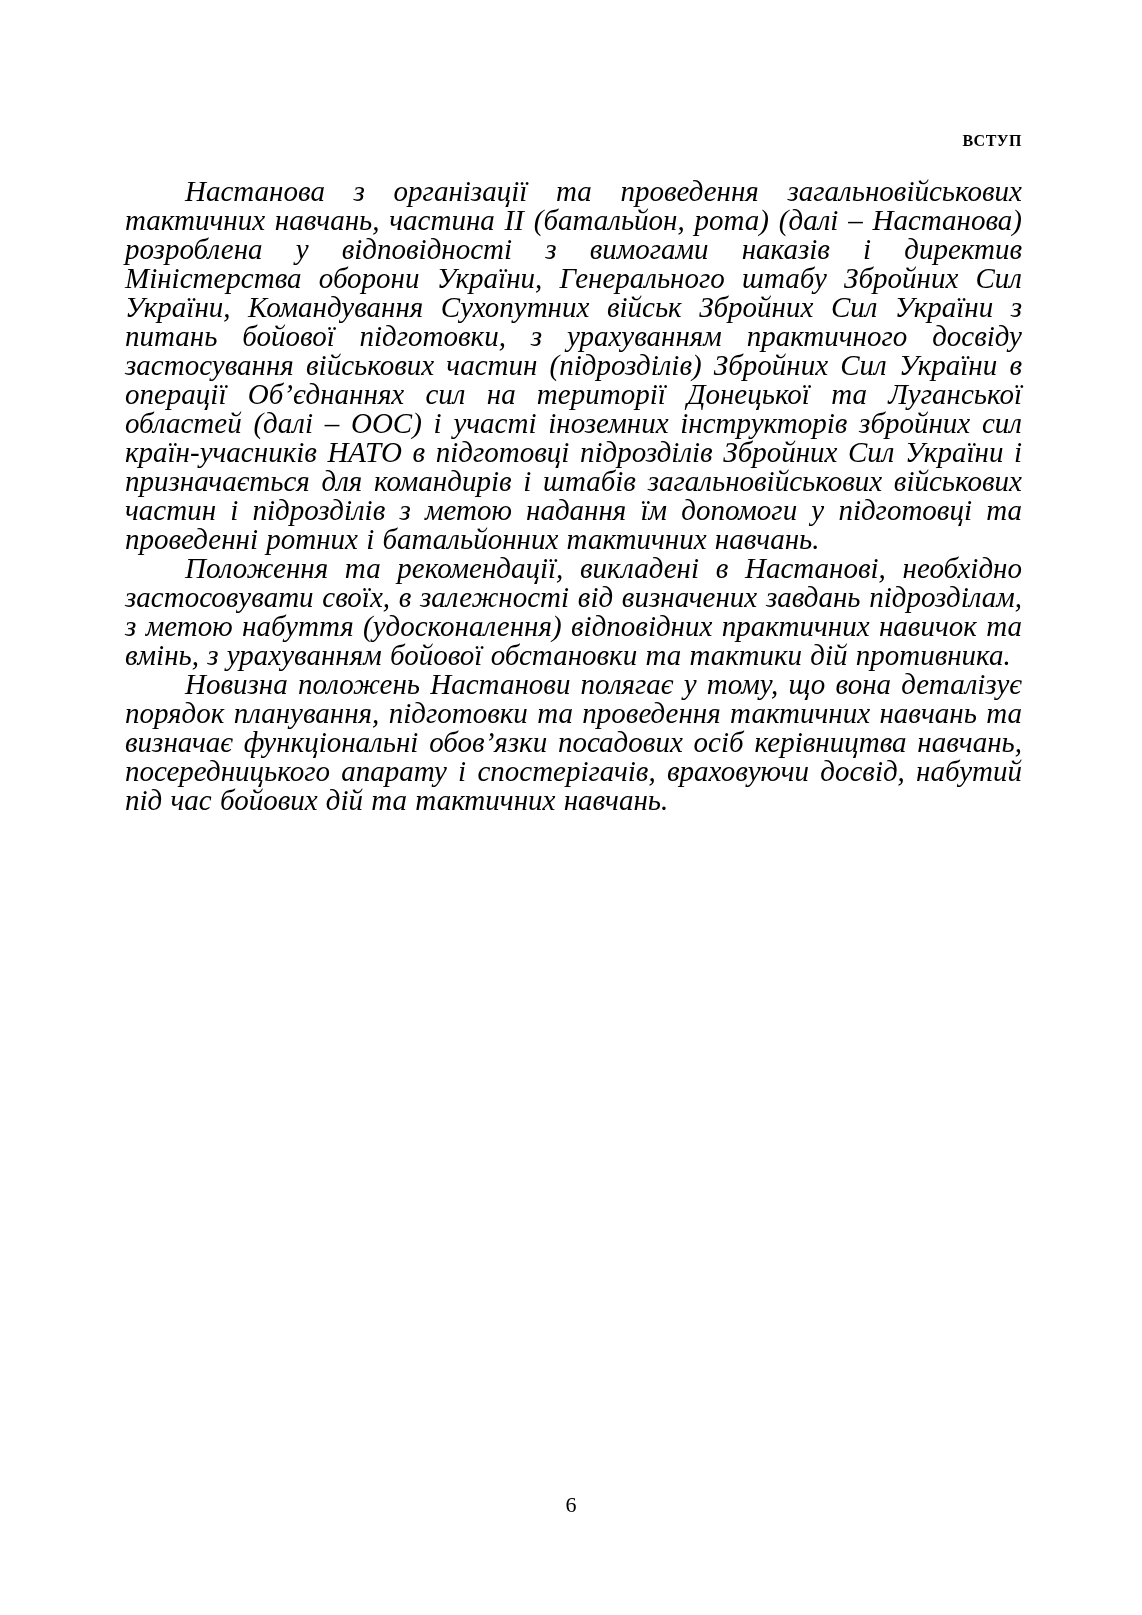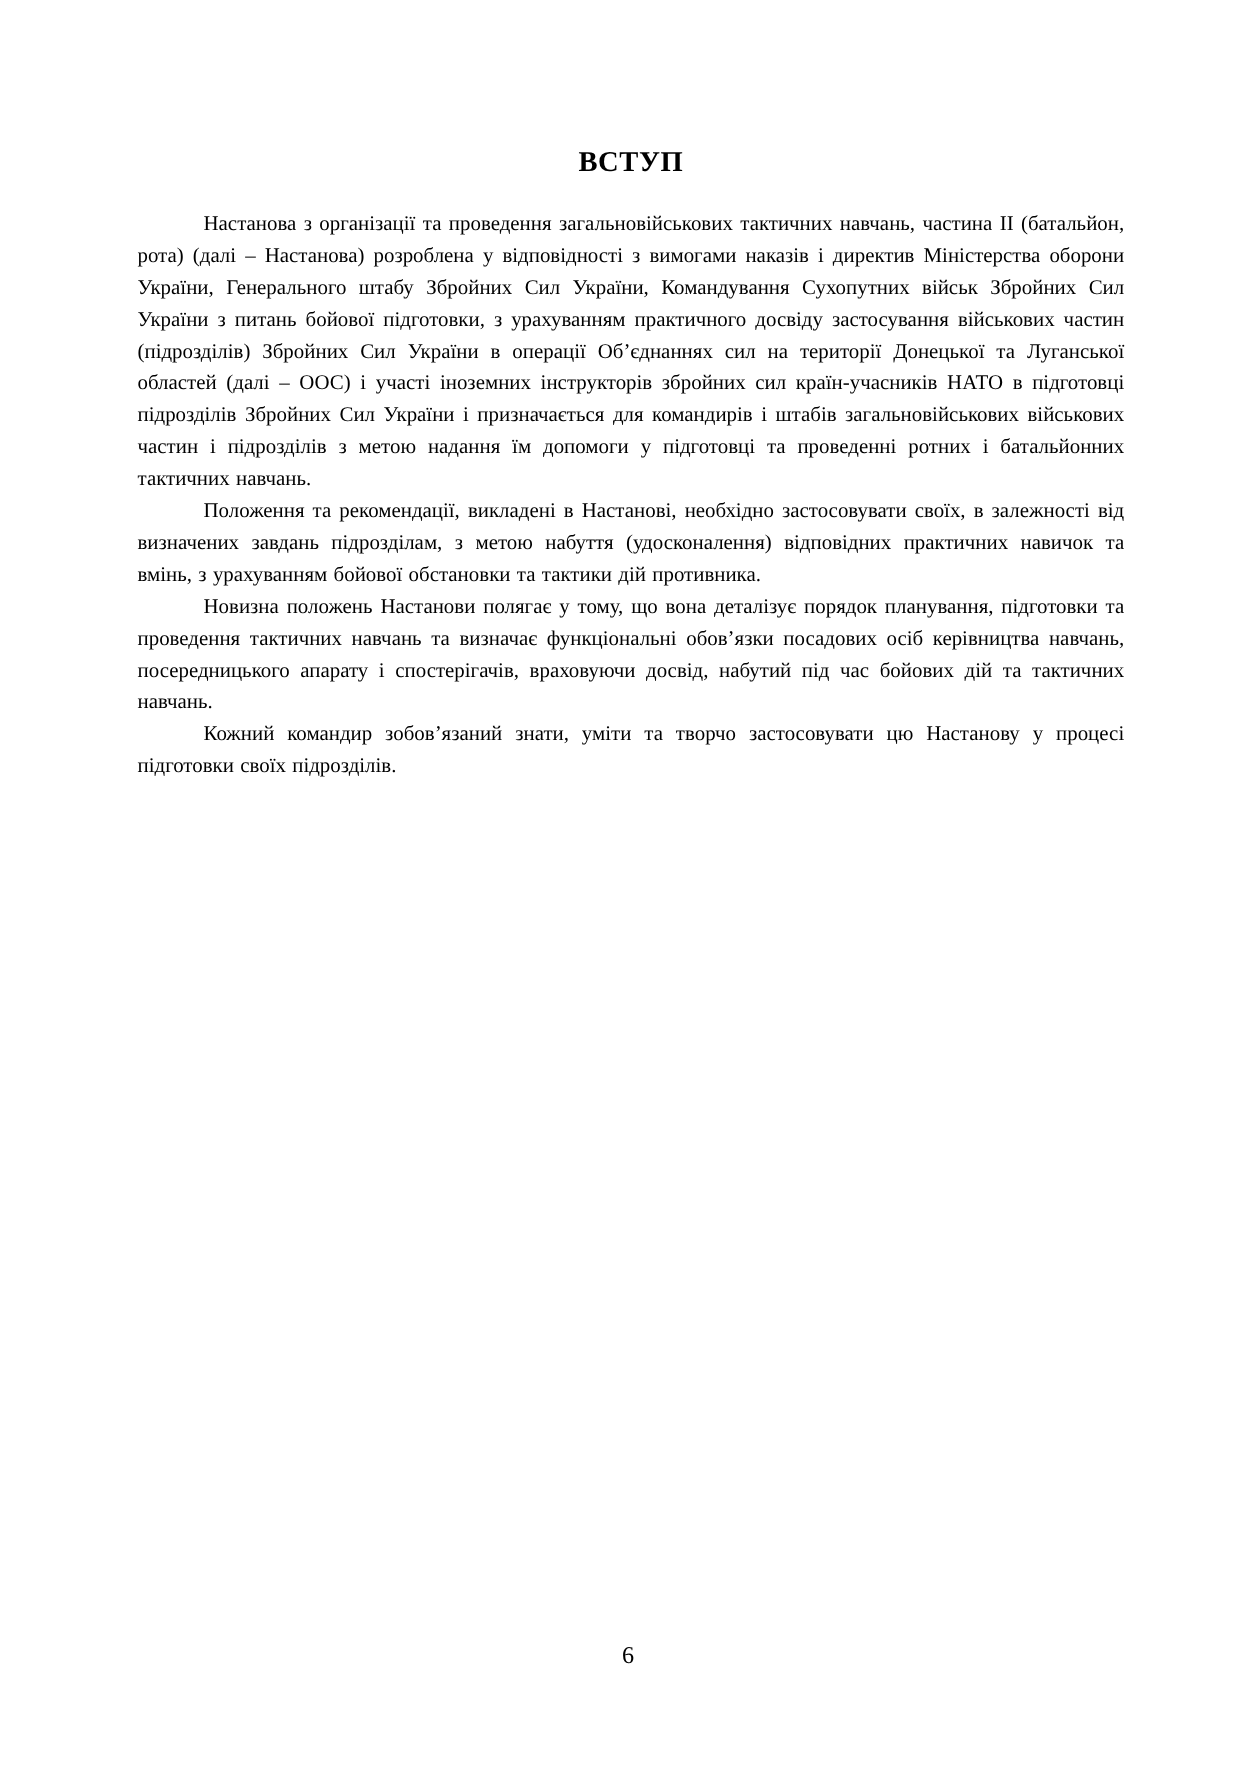--- a/index.html
+++ b/index.html
@@ -15,33 +15,34 @@
     position: relative;
     overflow: hidden;
   }
   .page-content {
     position: absolute;
     left: 125px;
     top: 132px;
     width: 897px;
   }
   .doc-title {
-    font-size: 26px;
+    font-size: 16px;
     font-weight: bold;
-    text-align: center;
+    text-align: right;
     margin: 0 0 27px 0;
     letter-spacing: 0.5px;
   }
   .para {
-    font-size: 19px;
+    font-size: 29px;
     line-height: 29px;
     text-align: justify;
     text-indent: 60px;
     margin: 0;
     word-spacing: 1px;
+    font-style: italic;
   }
   .page-number {
     position: absolute;
     left: 0;
     width: 1142px;
     top: 1492px;
     text-align: center;
     font-size: 22px;
   }
 </style>
@@ -50,16 +51,15 @@
 
 <div class="page-content">
   <h1 class="doc-title">ВСТУП</h1>
 
   <p class="para">Настанова з організації та проведення загальновійськових тактичних навчань, частина ІІ (батальйон, рота) (далі – Настанова) розроблена у відповідності з вимогами наказів і директив Міністерства оборони України, Генерального штабу Збройних Сил України, Командування Сухопутних військ Збройних Сил України з питань бойової підготовки, з урахуванням практичного досвіду застосування військових частин (підрозділів) Збройних Сил України в операції Об’єднаннях сил на території Донецької та Луганської областей (далі – ООС) і участі іноземних інструкторів збройних сил країн-учасників НАТО в підготовці підрозділів Збройних Сил України і призначається для командирів і штабів загальновійськових військових частин і підрозділів з метою надання їм допомоги у підготовці та проведенні ротних і батальйонних тактичних навчань.</p>
 
   <p class="para">Положення та рекомендації, викладені в Настанові, необхідно застосовувати своїх, в залежності від визначених завдань підрозділам, з метою набуття (удосконалення) відповідних практичних навичок та вмінь, з урахуванням бойової обстановки та тактики дій противника.</p>
 
   <p class="para">Новизна положень Настанови полягає у тому, що вона деталізує порядок планування, підготовки та проведення тактичних навчань та визначає функціональні обов’язки посадових осіб керівництва навчань, посередницького апарату і спостерігачів, враховуючи досвід, набутий під час бойових дій та тактичних навчань.</p>
 
-  <p class="para">Кожний командир зобов’язаний знати, уміти та творчо застосовувати цю Настанову у процесі підготовки своїх підрозділів.</p>
 </div>
 
 <div class="page-number">6</div>
 
 </body></html>

